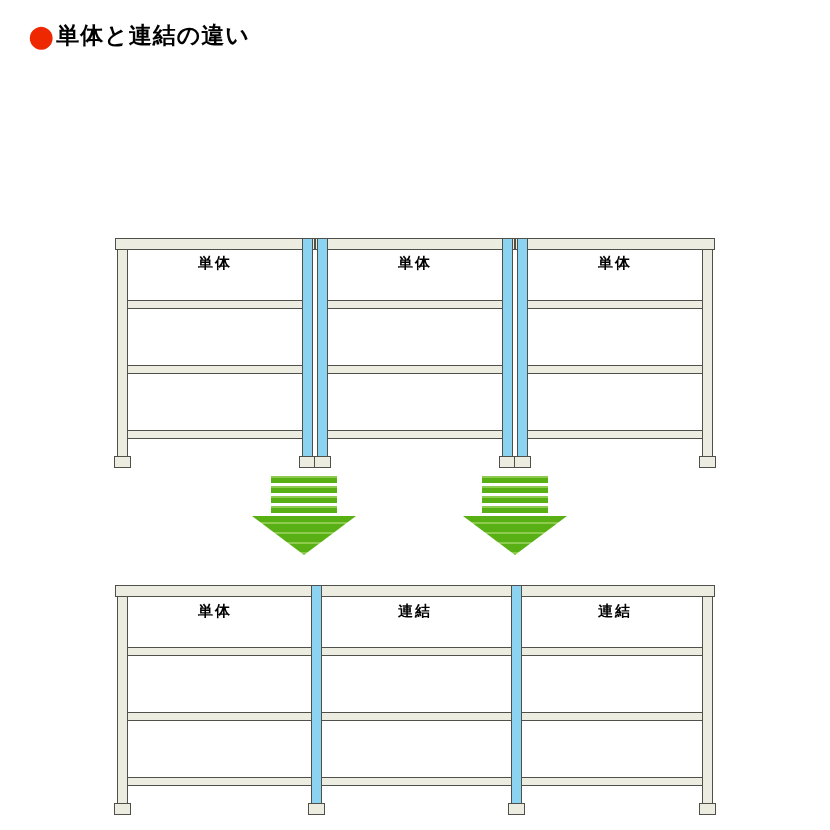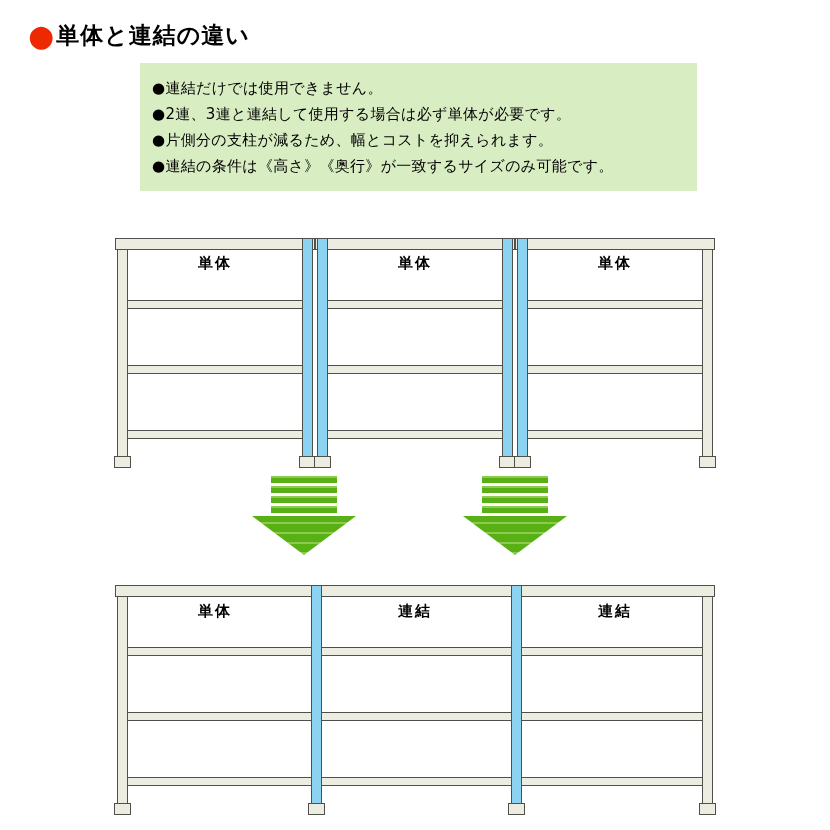--- a/index.html
+++ b/index.html
@@ -86,26 +86,20 @@
 </head>
 <body>
 
 <div class="page">
 
   <div class="title-row">
     <span class="title-bullet">●</span>
     <span class="title-text">単体と連結の違い</span>
   </div>
 
-  <div class="notes-box">
-    <div class="note-line">●連結だけでは使用できません。</div>
-    <div class="note-line">●2連、3連と連結して使用する場合は必ず単体が必要です。</div>
-    <div class="note-line">●片側分の支柱が減るため、幅とコストを抑えられます。</div>
-    <div class="note-line">●連結の条件は《高さ》《奥行》が一致するサイズのみ可能です。</div>
-  </div>
 
   <div class="labels-row labels-top">
     <span class="unit-label">単体</span>
     <span class="unit-label">単体</span>
     <span class="unit-label">単体</span>
   </div>
 
   <div class="diagram diagram-top">
     <div class="unit u1">
       <div class="shelf s1"></div>

